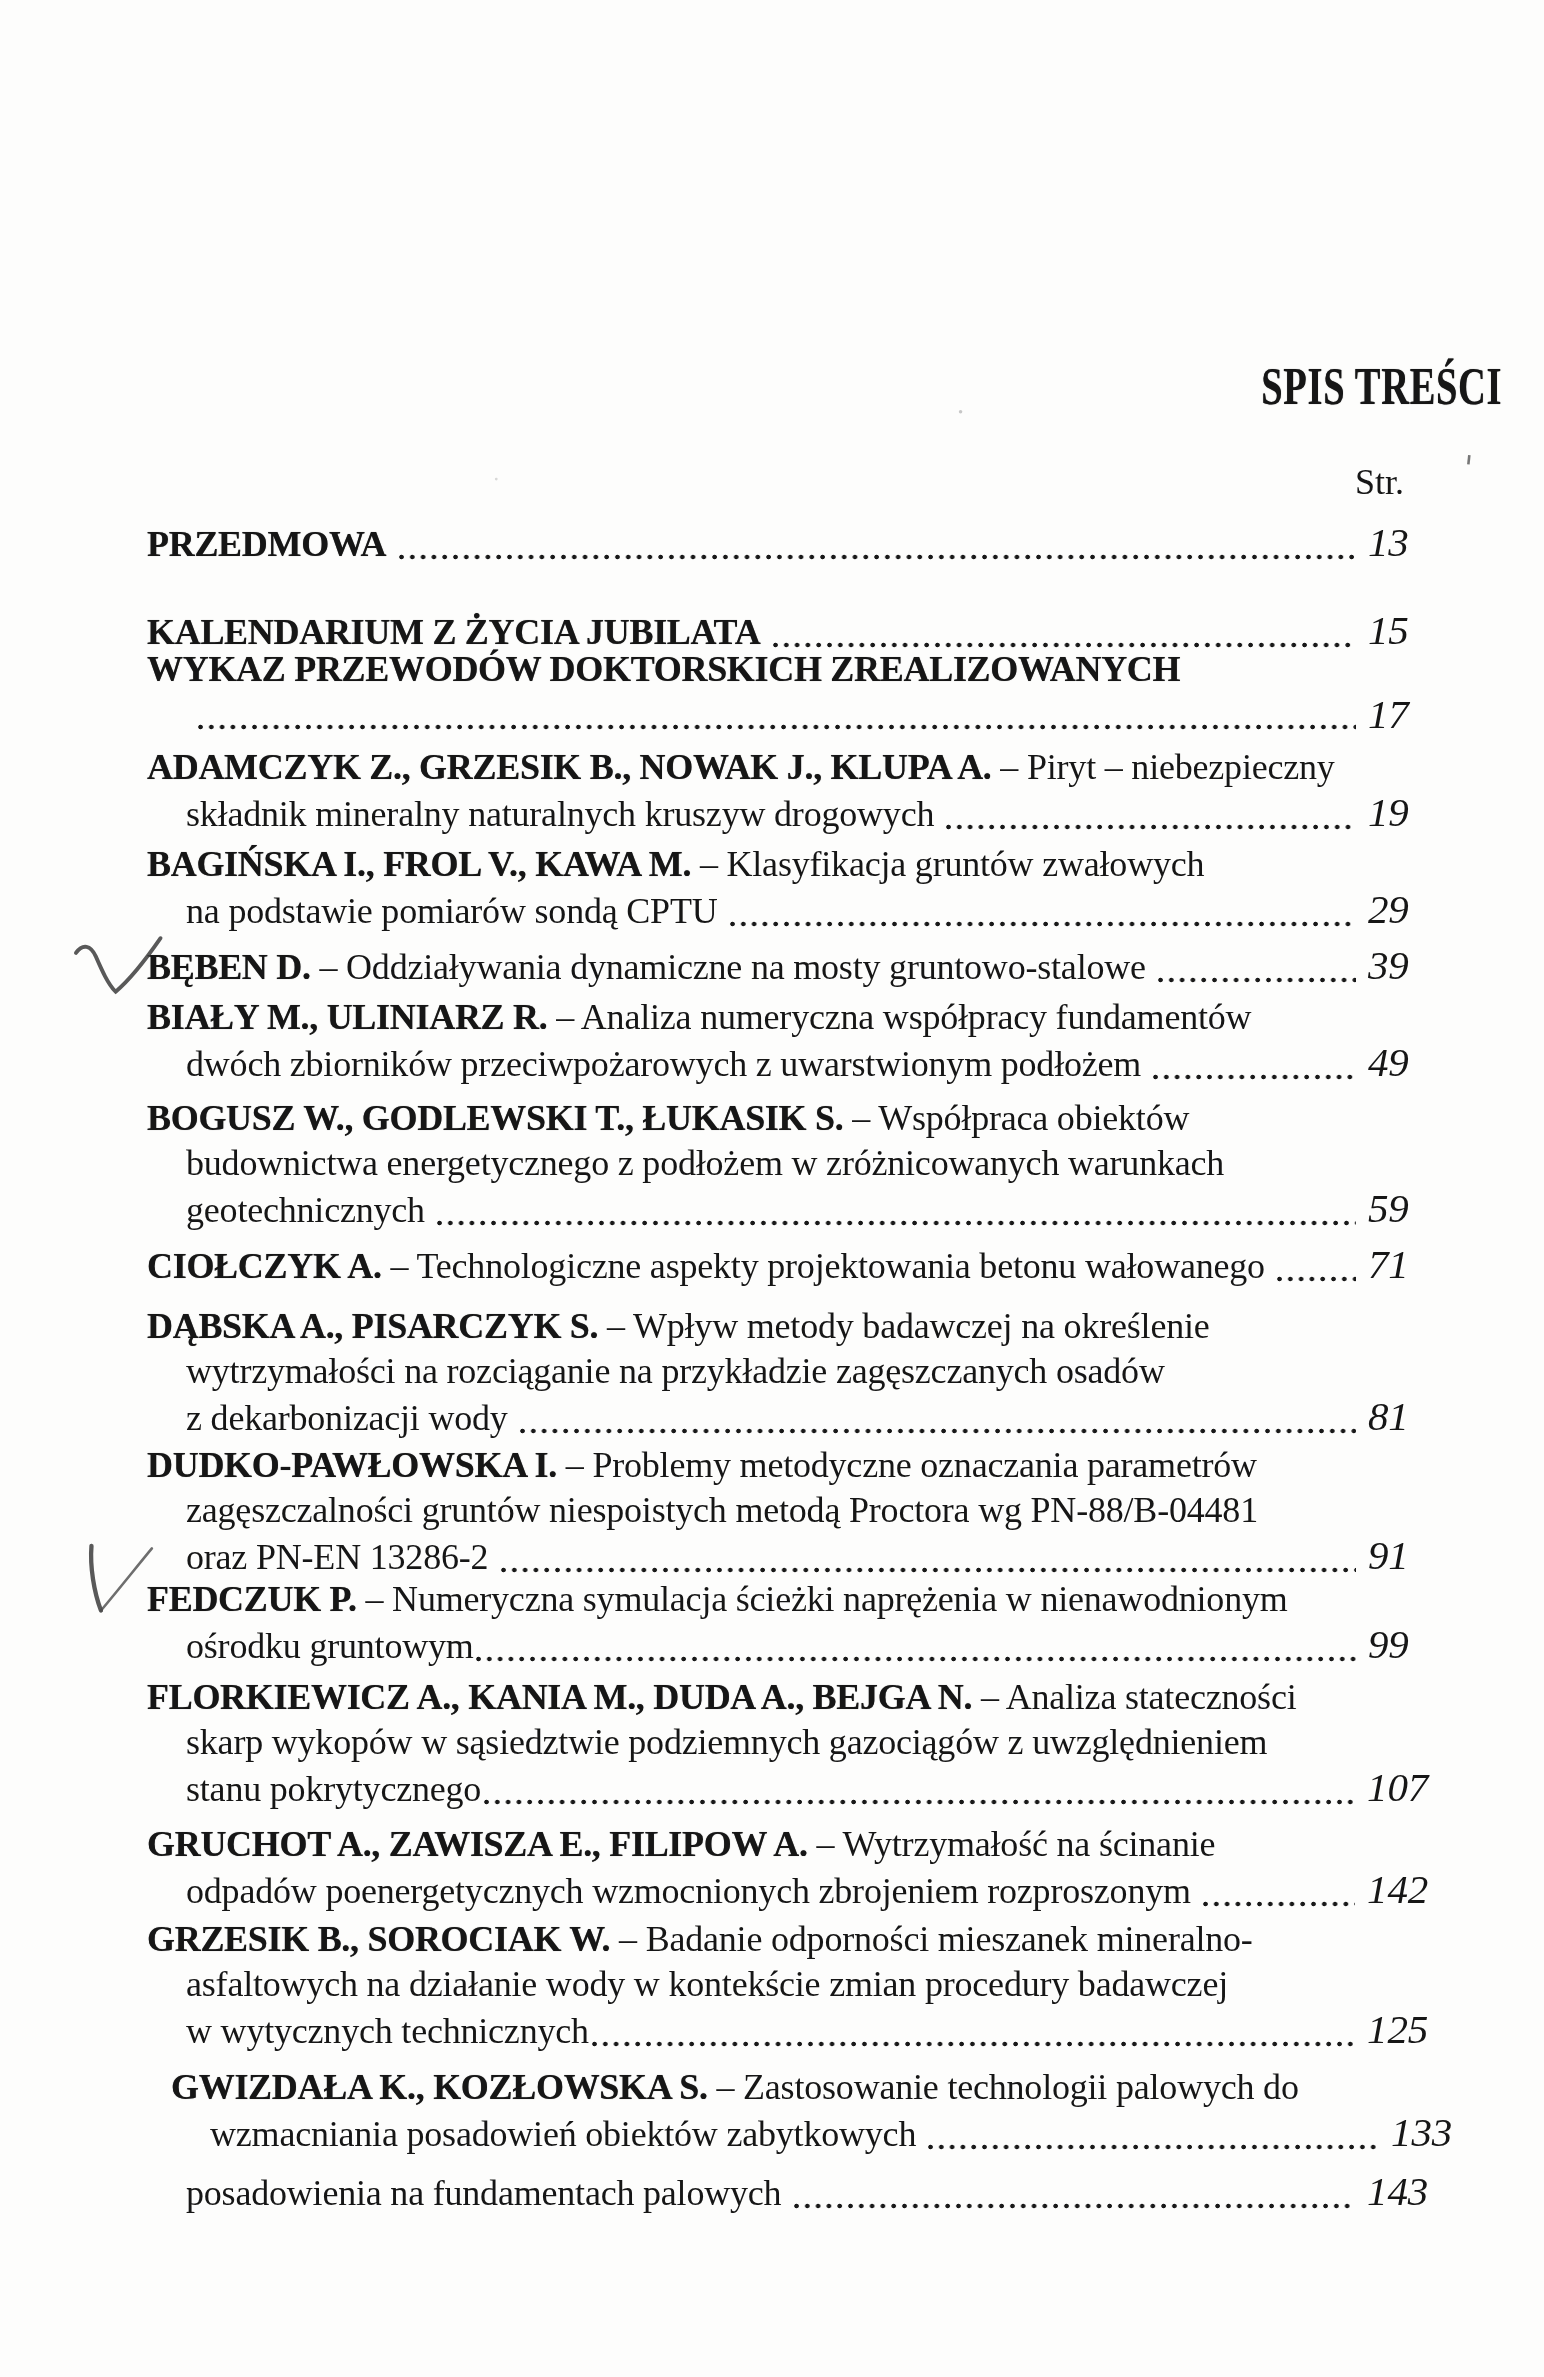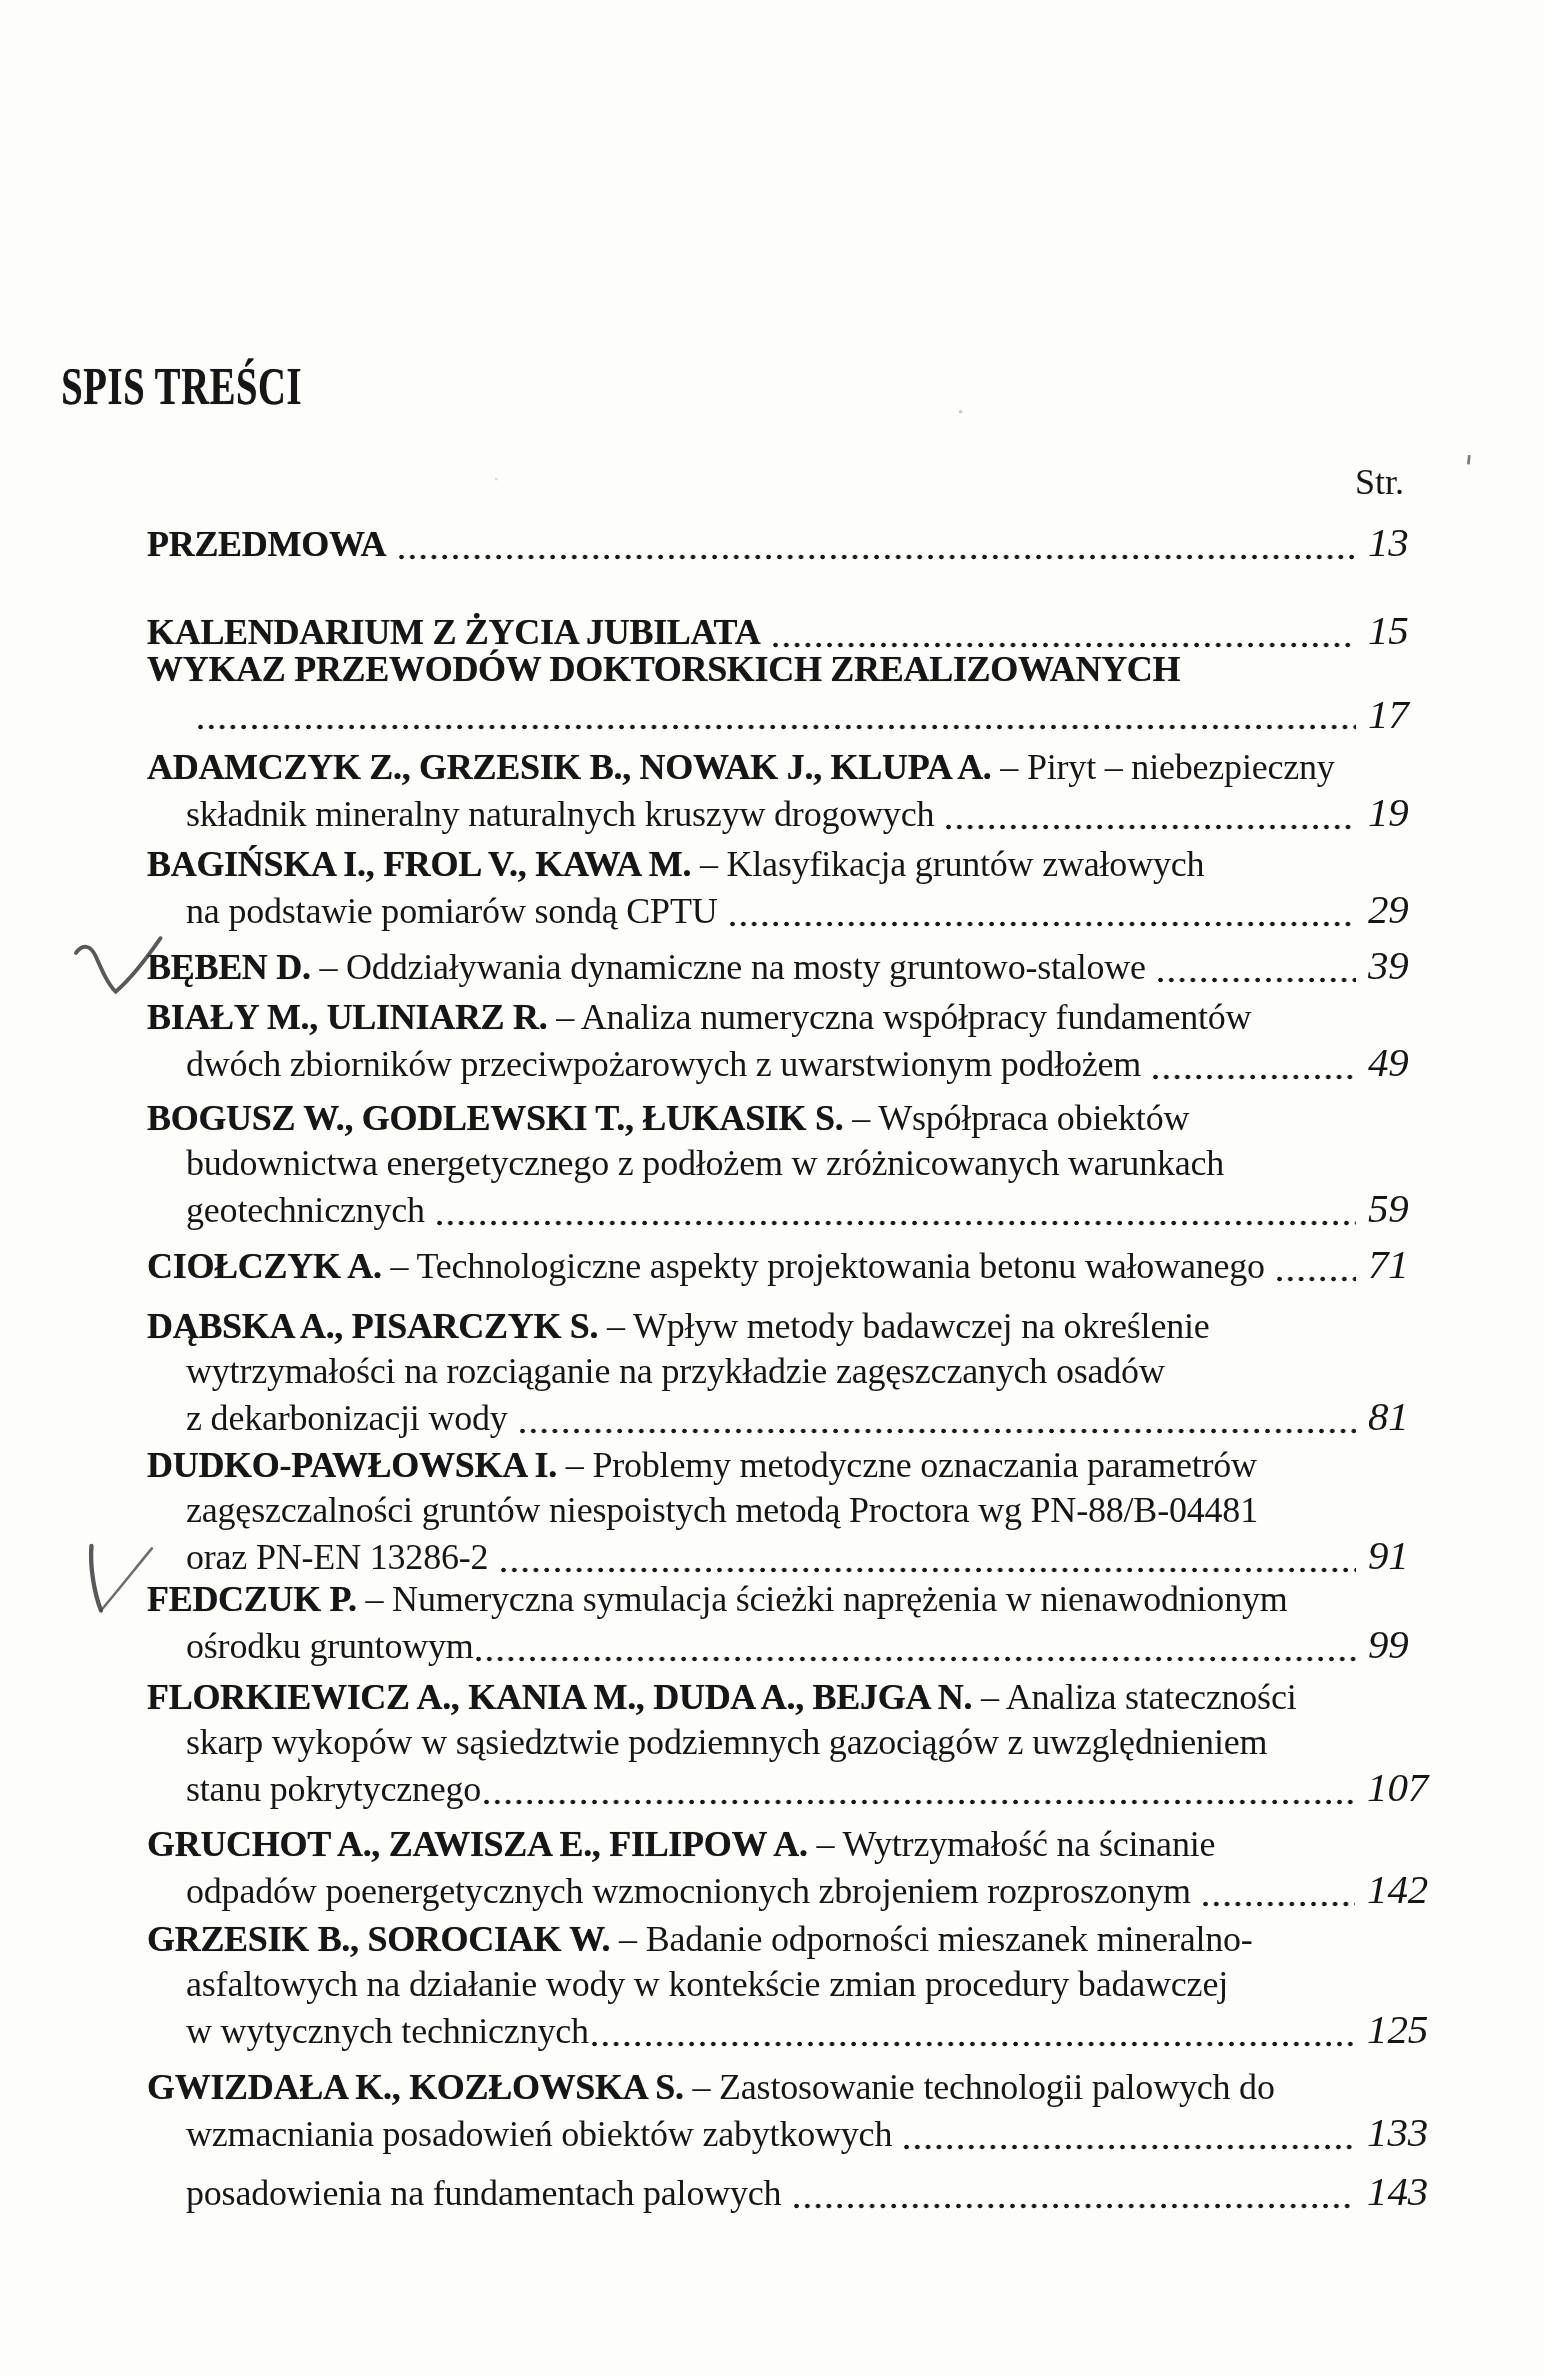--- a/index.html
+++ b/index.html
@@ -5,21 +5,21 @@
   html,body{margin:0;padding:0;}
   body{
     width:1544px;height:2377px;position:relative;overflow:hidden;
     background:#fdfdfc;
     font-family:"Liberation Serif","DejaVu Serif",serif;
     color:#161616;
     --ink:#1a1a1a;
   }
   .page{position:absolute;inset:0;}
   
-  .title-wrap{position:absolute;top:361px;left:0;width:100%;text-align:left;padding-left:19px;box-sizing:border-box;}
+  .title-wrap{position:absolute;top:361px;left:0;width:100%;text-align:right;padding-left:19px;box-sizing:border-box;}
   .title{
     display:inline-block;font-weight:700;font-size:52px;line-height:1;
     letter-spacing:0.9px;transform:scaleX(0.74);transform-origin:center;
     text-shadow:0 0 0.9px rgba(10,10,10,.7);
   }
   
   .str{position:absolute;top:460px;left:1355px;font-size:36px;line-height:45px;}
   
   #entries{position:absolute;left:147px;width:1281px;top:0;}
   .entry{position:absolute;left:0;width:100%;}
@@ -164,21 +164,21 @@
       </div>
       <div class="entry tight" style="top: 1917px;">
         <div class="line"><span class="txt"><span class="b">GRZESIK B., SOROCIAK W.</span><span> – Badanie odporności mieszanek mineralno-</span></span></div>
         <div class="line cont"><span class="txt"><span>asfaltowych na działanie wody w kontekście zmian procedury badawczej</span></span></div>
         <div class="line cont row">
           <span class="txt"><span>w wytycznych technicznych</span></span>
           <span class="leader"></span>
           <span class="pg">125</span>
         </div>
       </div>
-      <div class="entry" style="top: 2065px;">
+      <div class="entry" style="top: 2065px; margin-left: 24px;">
         <div class="line"><span class="txt"><span class="b">GWIZDAŁA K., KOZŁOWSKA S.</span><span> – Zastosowanie technologii palowych do</span></span></div>
         <div class="line cont row">
           <span class="txt"><span>wzmacniania posadowień obiektów zabytkowych</span></span>
           <span class="leader"></span>
           <span class="pg">133</span>
         </div>
       </div>
       <div class="entry" style="top: 2169px;">
         <div class="line cont row">
           <span class="txt"><span>posadowienia na fundamentach palowych</span></span>

